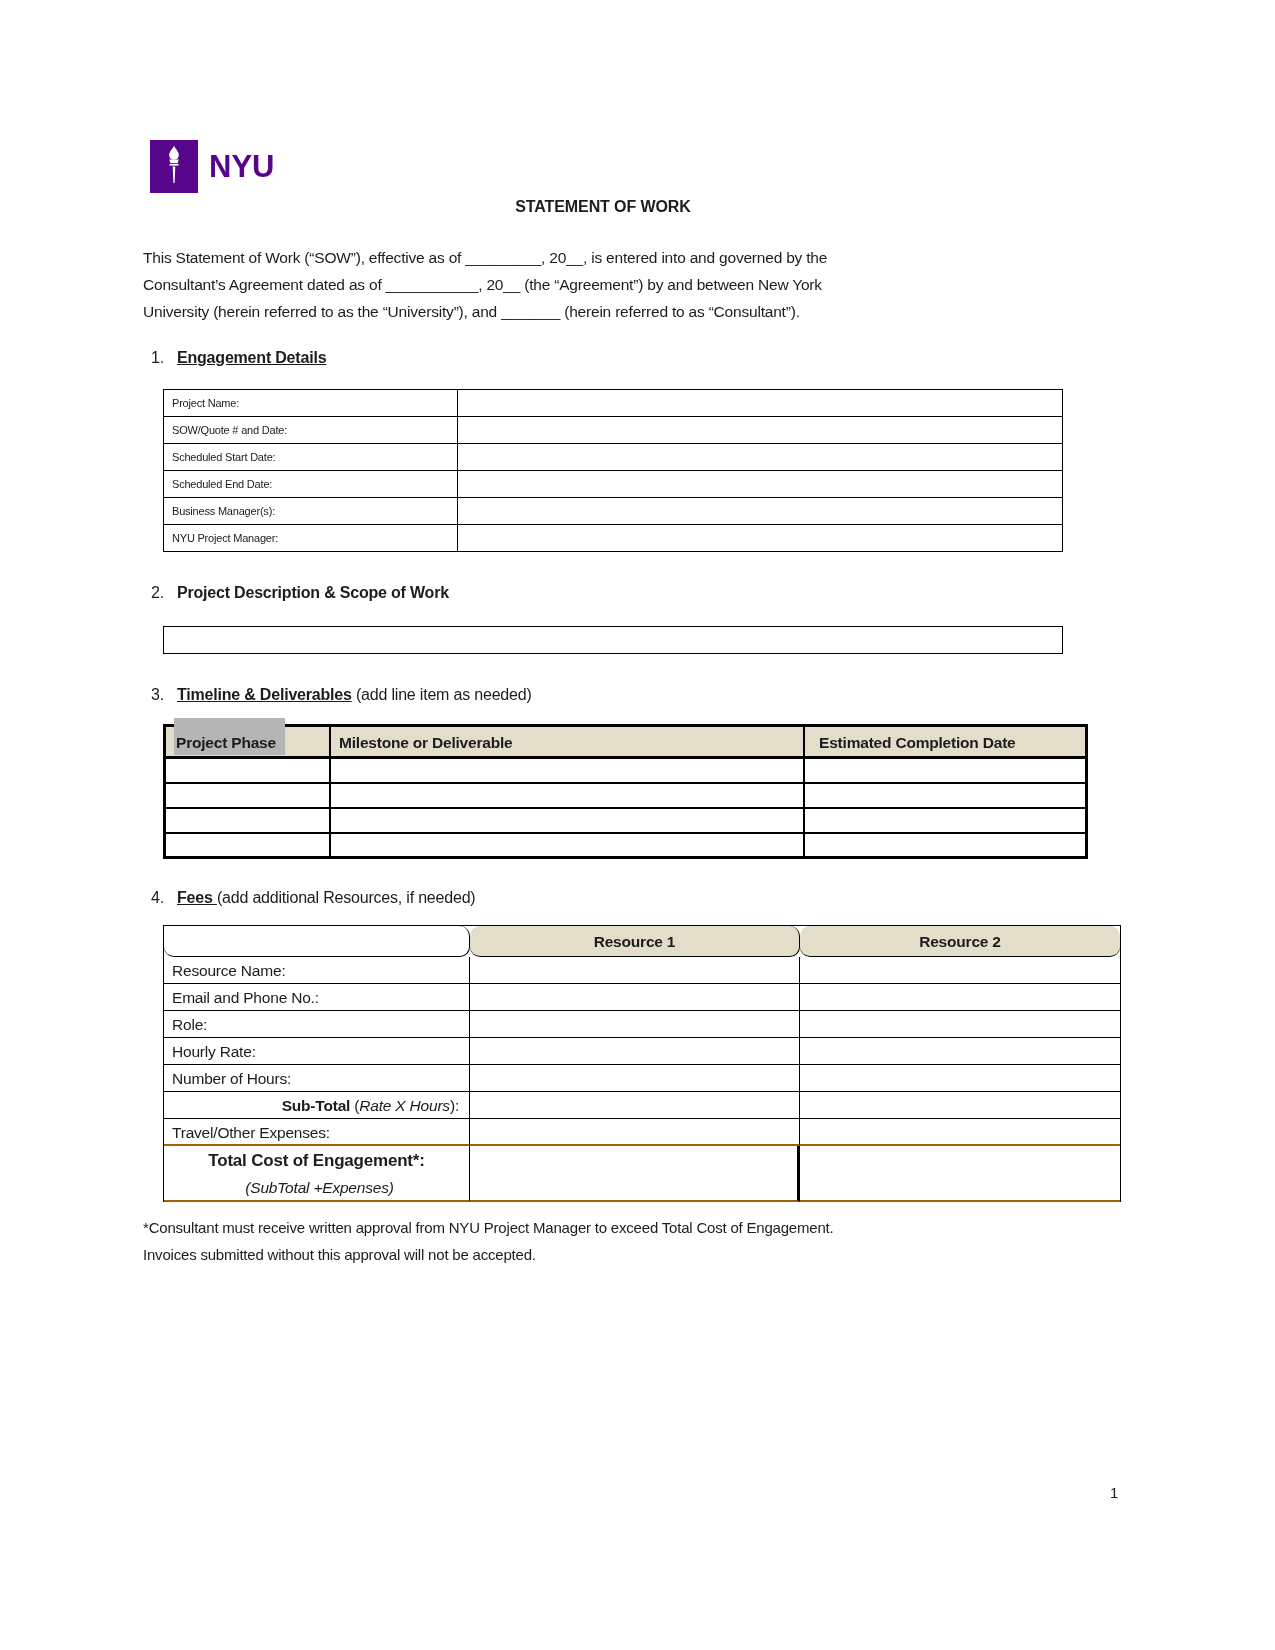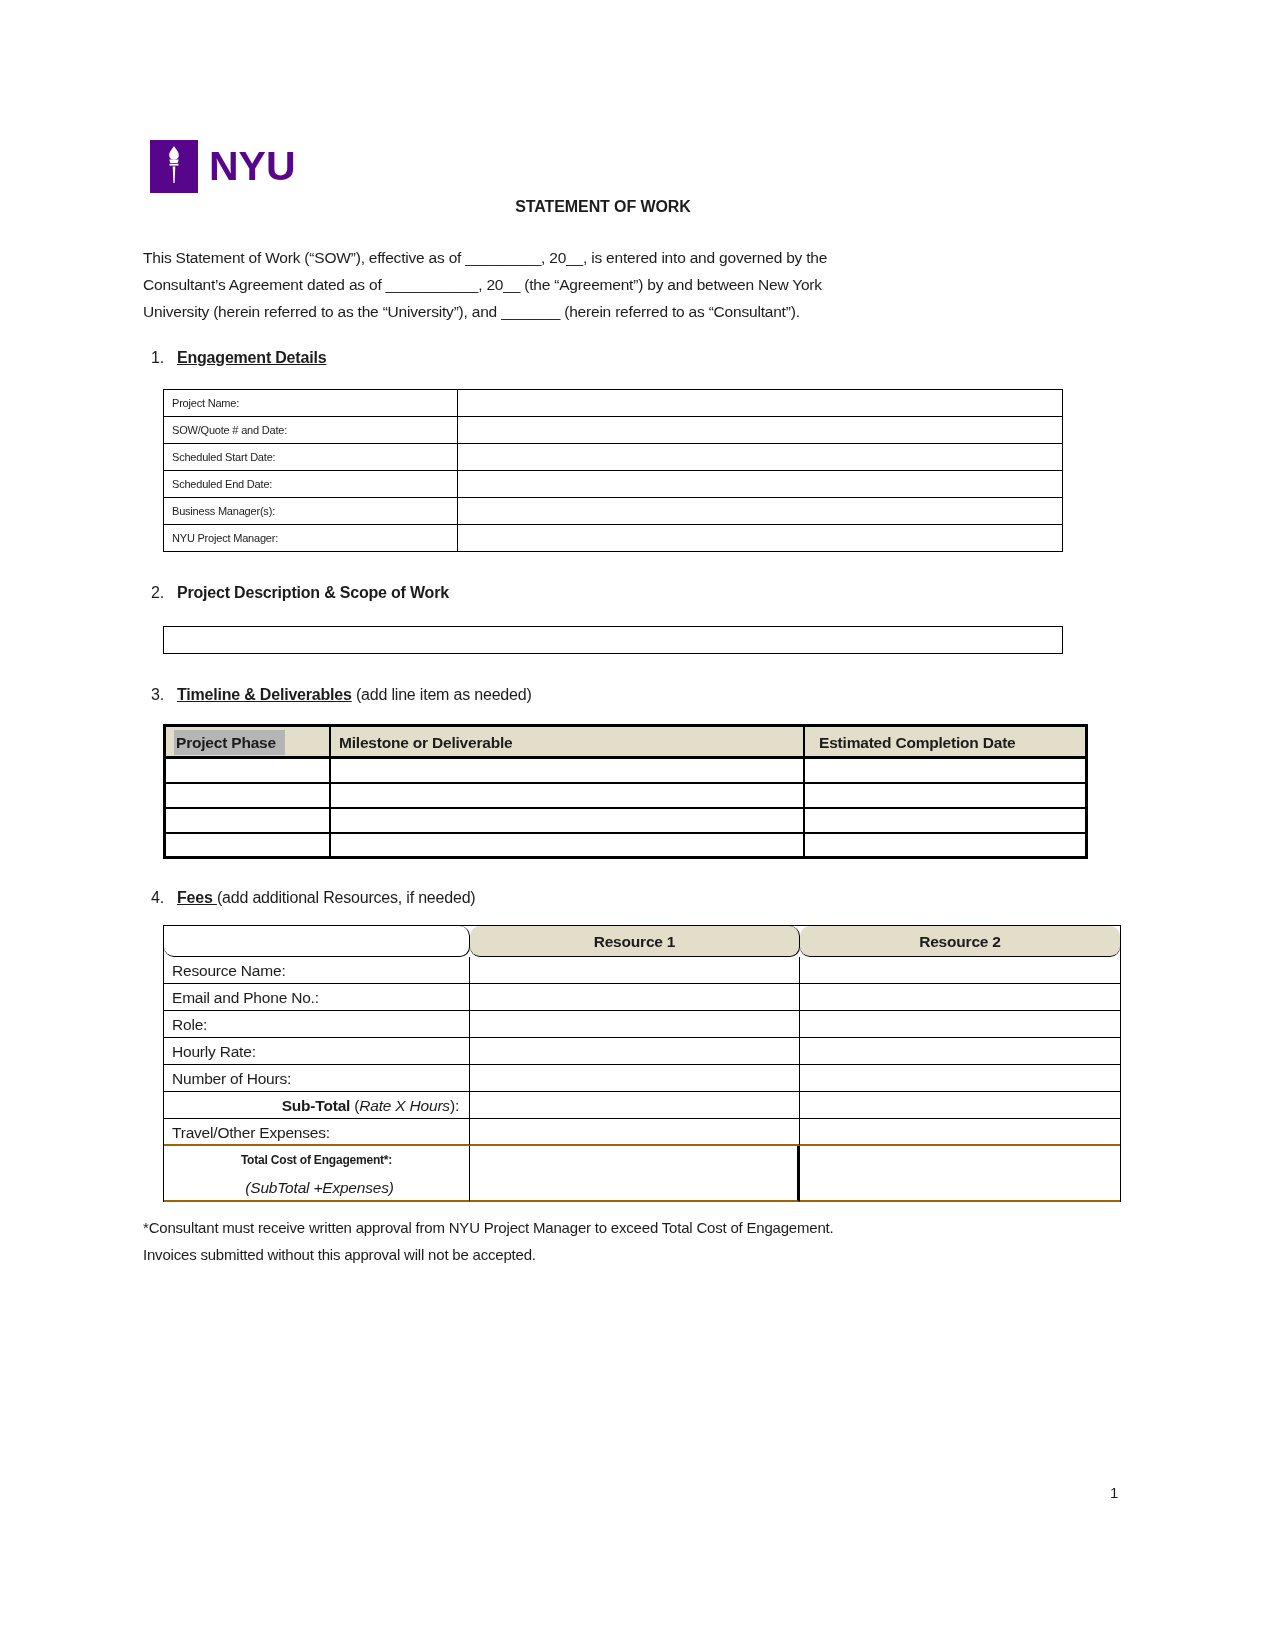--- a/index.html
+++ b/index.html
@@ -11,21 +11,21 @@
     color:#1c1c1c;
     letter-spacing:-0.2px;
     overflow:hidden;
   }
   .content{position:absolute;left:143px;top:0;width:920px;}
 
   
   .doc-header{position:relative;height:72px;margin-top:140px;}
   .logo-row{position:absolute;left:7px;top:0;display:flex;align-items:flex-start;gap:11px;}
   .logo-box{width:48px;height:53px;background:var(--purple,#57068c);display:flex;align-items:center;justify-content:center;}
-  .brand{font-size:41px;font-weight:bold;color:var(--purple,#57068c);line-height:53px;letter-spacing:0px;}
+  .brand{font-size:31px;font-weight:bold;color:var(--purple,#57068c);line-height:53px;letter-spacing:0px;}
   .doc-title{position:absolute;left:0;right:0;bottom:-4px;text-align:center;font-size:16px;font-weight:bold;letter-spacing:-0.1px;}
 
   
   .para{font-size:15.5px;line-height:27px;white-space:pre-line;margin:0;}
   .para.first{margin-top:32px;}
   .para.second{margin-top:8px;}
 
   
   .sec{display:flex;align-items:baseline;font-size:16px;line-height:22px;}
   .sec-num{width:34px;padding-left:8px;box-sizing:border-box;flex:none;}
@@ -46,40 +46,40 @@
   
   .sec-description{margin-top:30px;}
   .dtable{margin-top:22px;margin-left:20px;width:900px;height:28px;border:1px solid #000;box-sizing:border-box;}
 
   
   .sec-timeline{margin-top:30px;}
   .ttable{margin-top:18px;margin-left:20px;width:925px;display:grid;grid-template-columns:165px 474px 1fr;
           border:3px solid #000;border-bottom:none;box-sizing:border-box;}
   .ttable .hcell{background:var(--beige,#e2deca);height:32px;line-height:32px;font-size:15.5px;font-weight:bold;
                  border-bottom:3px solid #000;box-sizing:border-box;padding-left:8px;}
-  .ttable .hcell .hl{background:var(--gray,#b5b5b5);padding:4px 9px 4px 2px;text-align:right;}
+  .ttable .hcell .hl{background:var(--gray,#b5b5b5);padding:16px 9px 4px 2px;text-align:right;}
   .ttable .c1,.ttable .c2{border-right:2px solid #000;}
   .ttable .rcell{height:25px;border-bottom:2px solid #000;box-sizing:border-box;}
   .ttable .lastrow{border-bottom:3px solid #000;}
 
   
   .sec-fees{margin-top:28px;}
   .ftable{margin-top:16px;margin-left:20px;width:958px;display:grid;grid-template-columns:306px 330px 1fr;
           border:1px solid #000;border-bottom:none;box-sizing:border-box;}
   .ftable .cell{box-sizing:border-box;border-bottom:1px solid #000;font-size:15.5px;}
   .ftable .colA{border-right:1px solid #000;}
   .ftable .colB{border-right:1px solid #000;}
   .ftable .hrow{height:31px;line-height:31px;font-weight:bold;text-align:center;border-radius:10px;}
   .ftable .hbeige{background:var(--beige,#e2deca);}
   .ftable .lblrow{height:27px;line-height:27px;padding-left:8px;}
   .ftable .valrow{height:27px;}
   .ftable .subtotal-lbl{text-align:right;padding-right:10px;padding-left:0;}
   .ftable .thickbtm{border-bottom:2px solid #a16207;}
   .ftable .total-lbl{height:56px;padding:0;}
-  .ftable .total-lbl .l1{display:block;text-align:center;font-weight:bold;line-height:29px;font-size:12px;}
+  .ftable .total-lbl .l1{display:block;text-align:center;font-weight:bold;line-height:29px;font-size:17px;}
   .ftable .total-lbl .l2{display:block;text-align:center;font-style:italic;padding-left:6px;line-height:25px;font-size:15.5px;}
   .ftable .total-val{height:56px;}
   .ftable .totalB{border-right:3px solid #000;}
   .b{font-weight:bold;}
   .i{font-style:italic;}
 
   
   .footnote{margin-top:12px;font-size:15px;line-height:27px;white-space:pre-line;}
 
   

